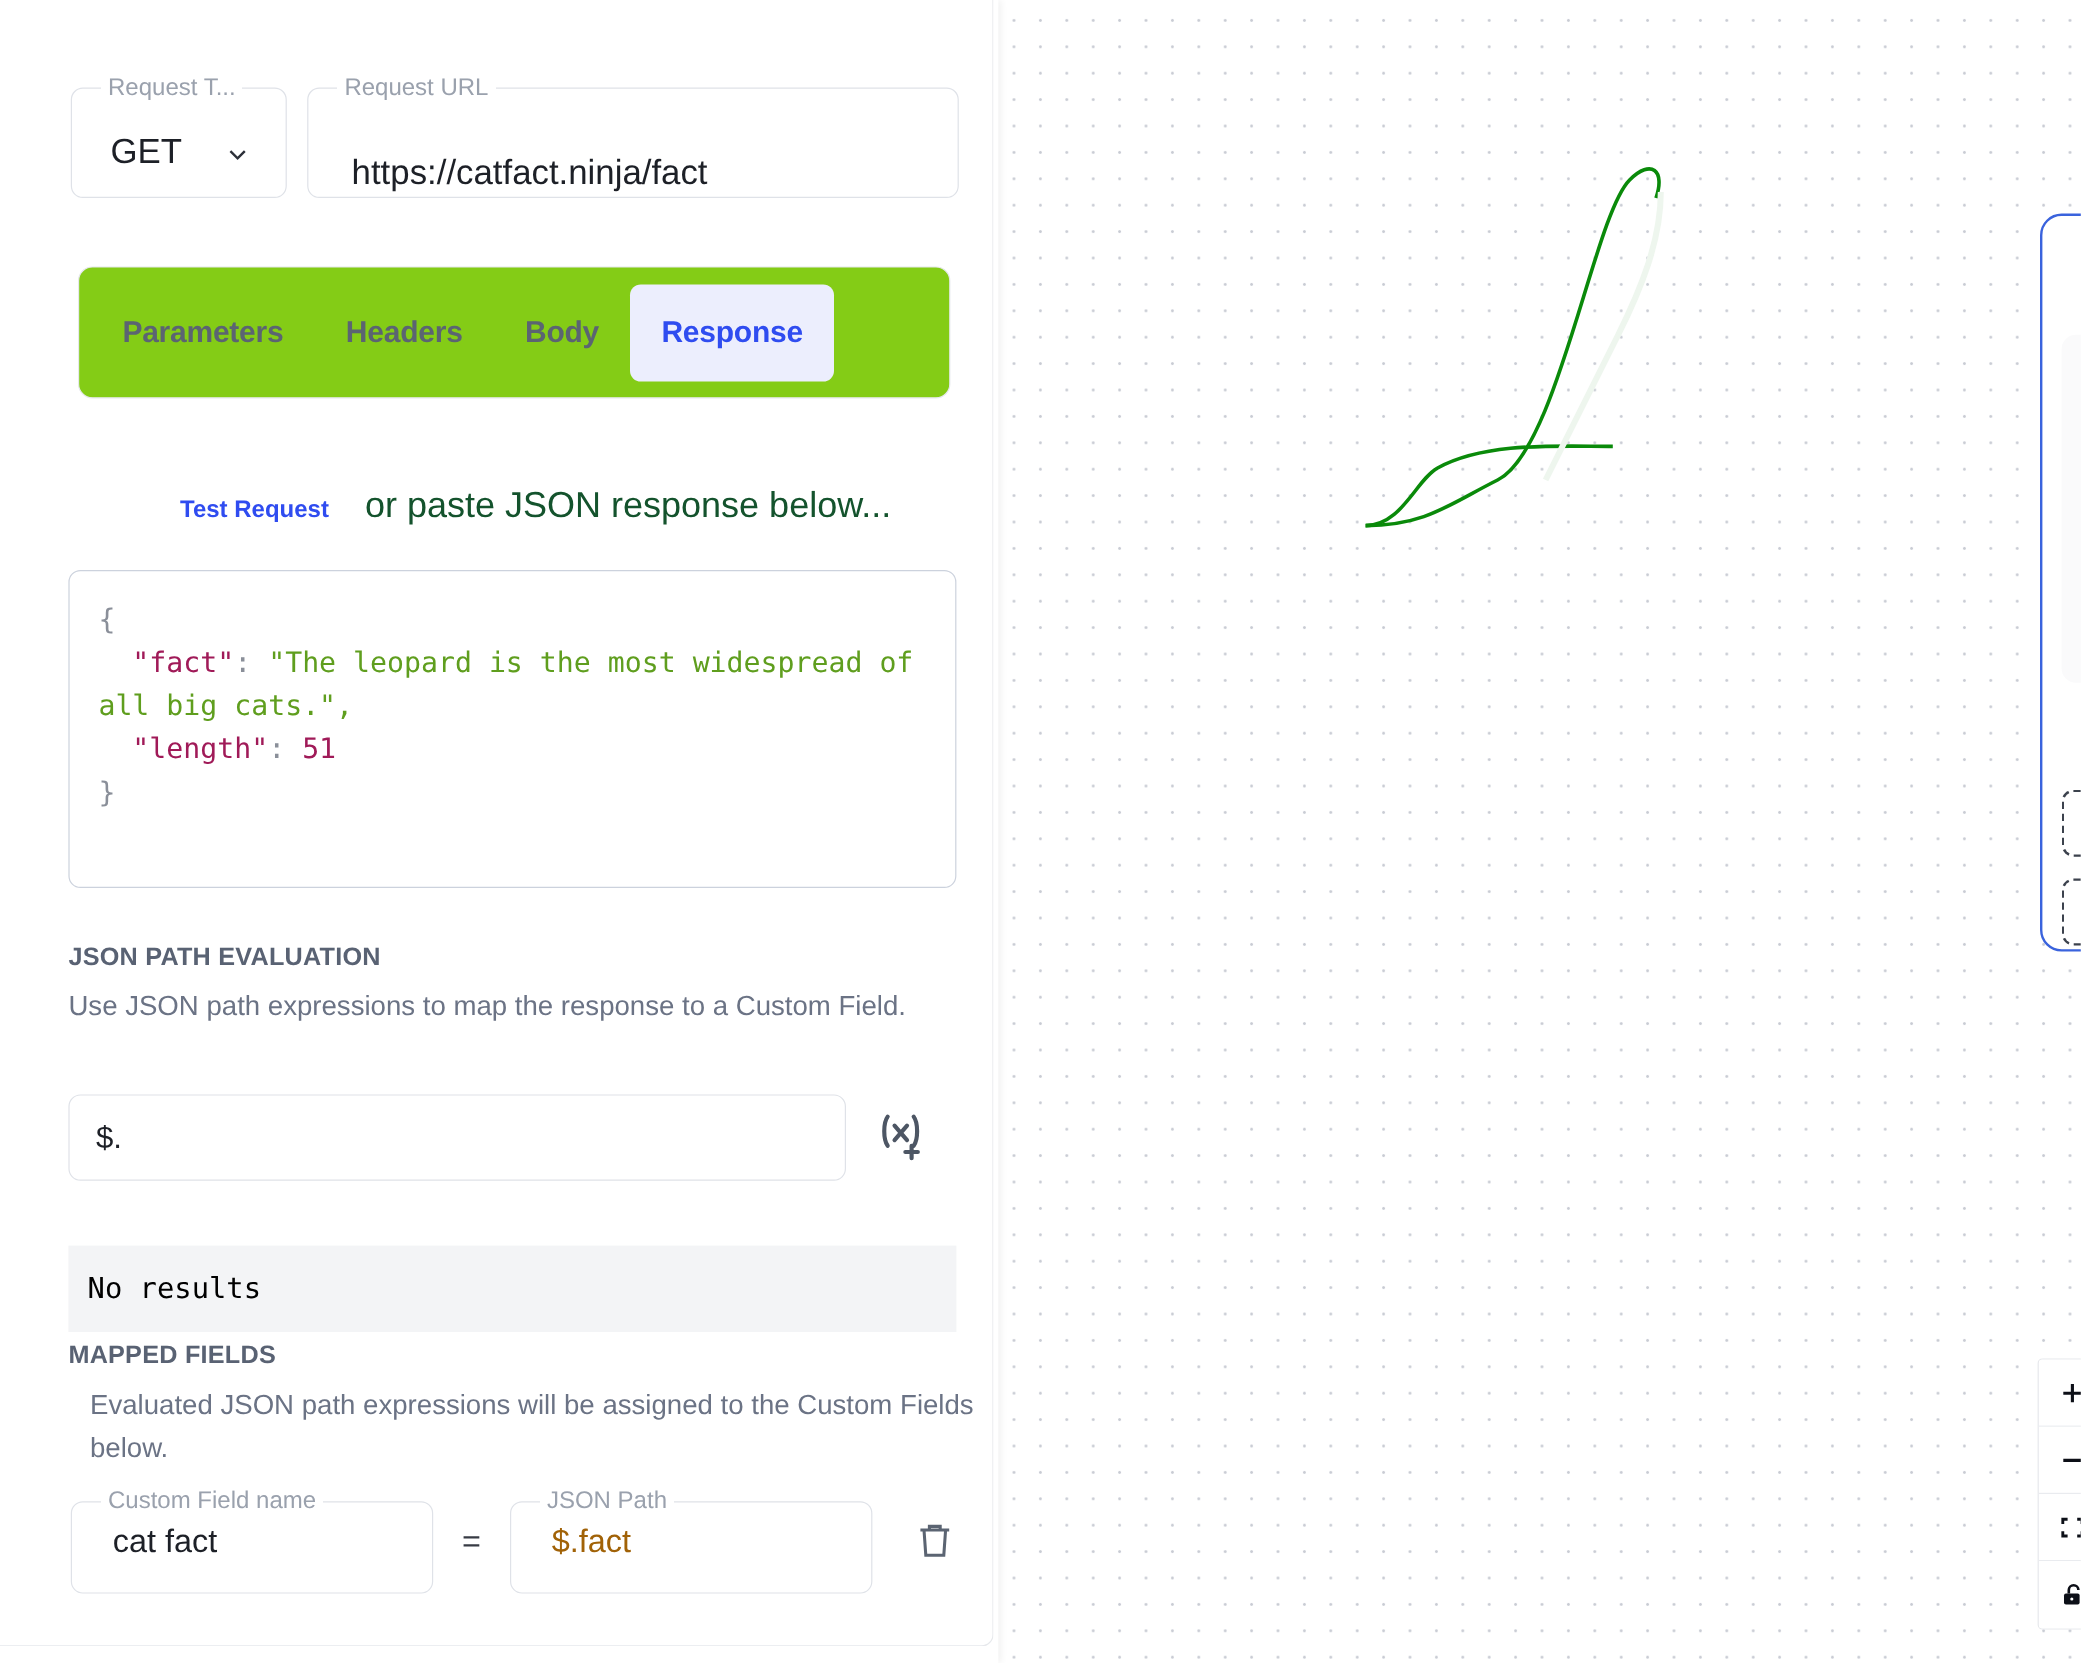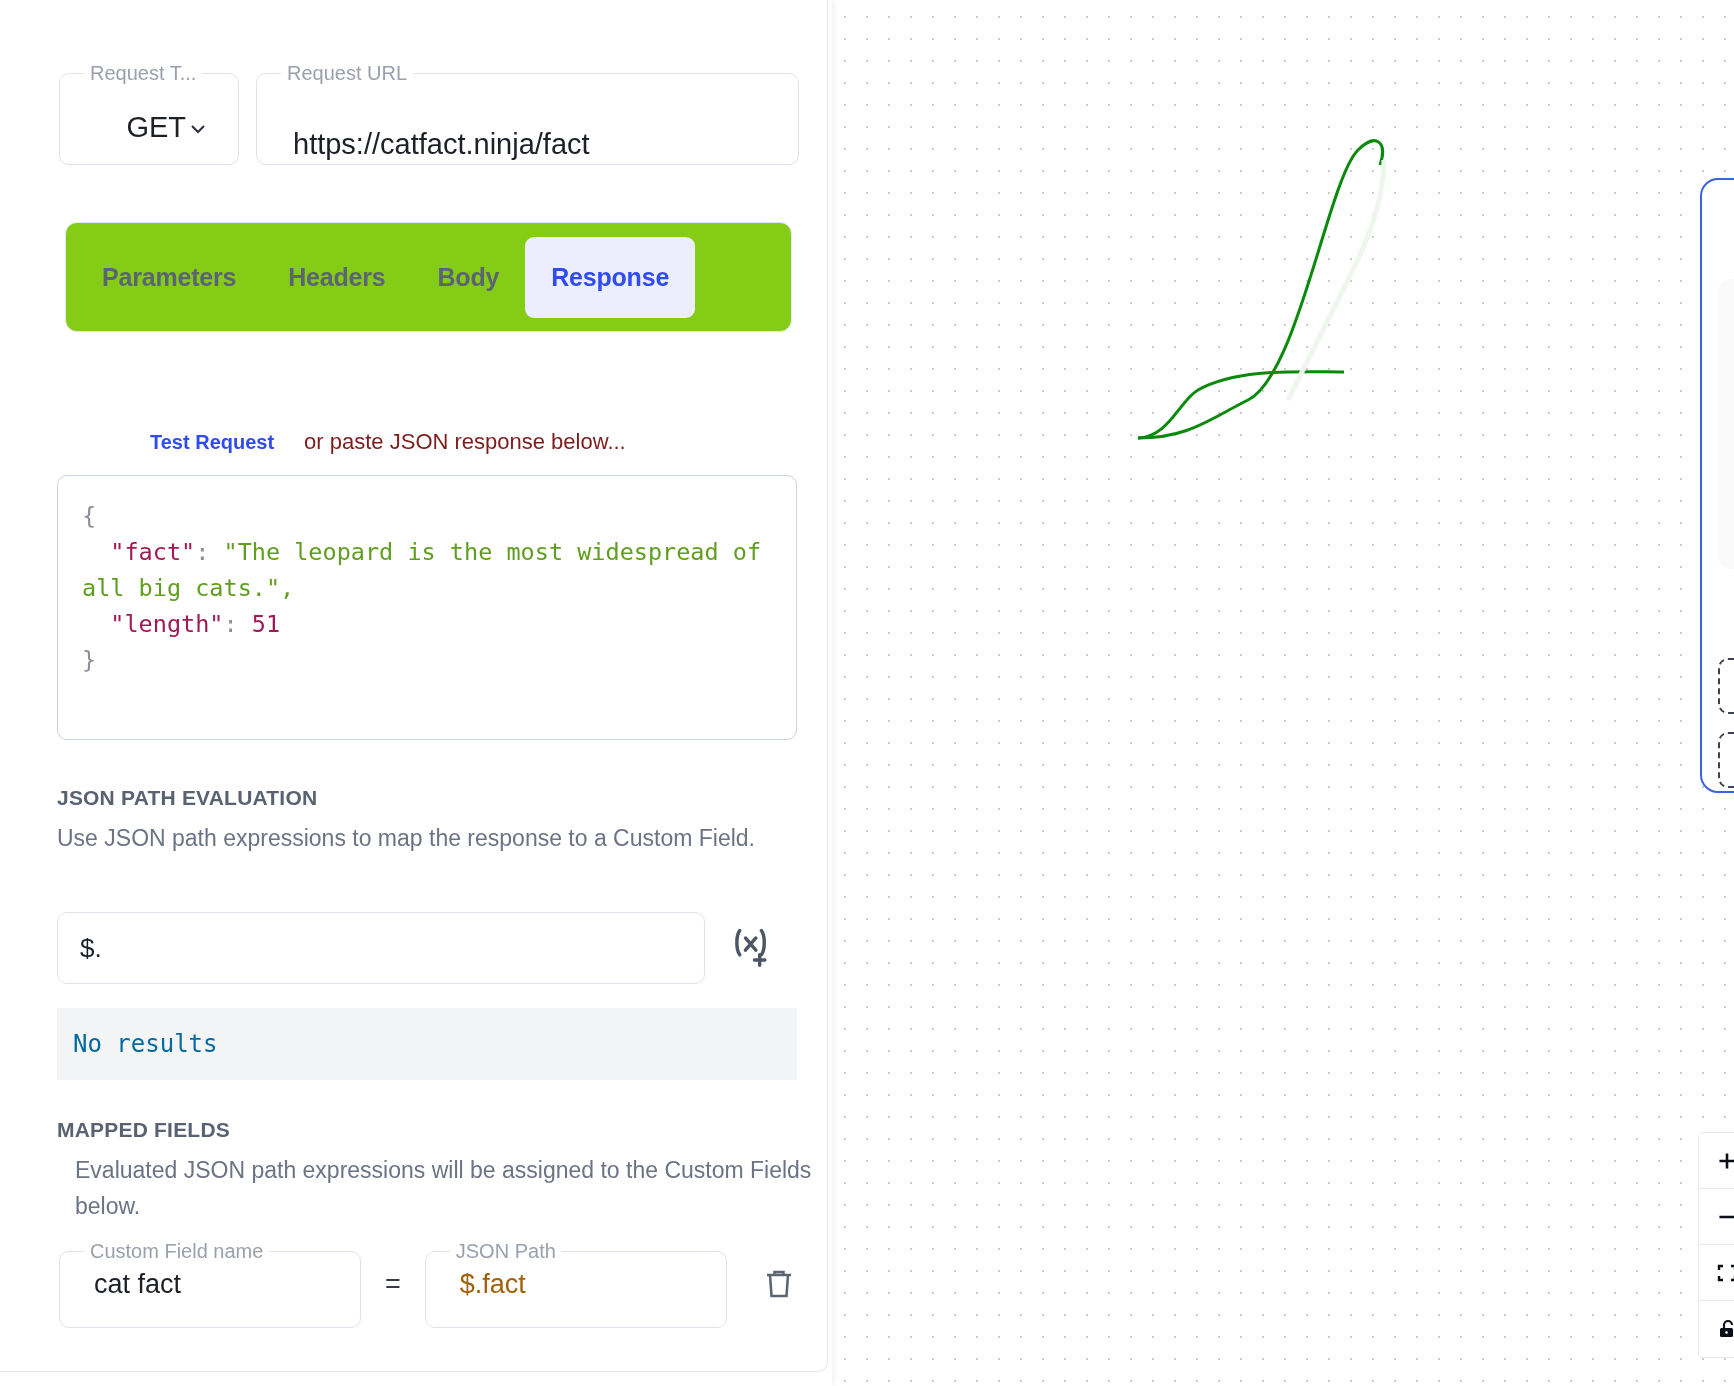--- a/index.html
+++ b/index.html
@@ -53,21 +53,21 @@
     margin-left: 12px;
   }
   .fieldset .fval {
     font-size: 29px;
     color: #1d2027;
     font-family: "Liberation Sans", sans-serif;
     white-space: nowrap;
   }
 
   #methodFs { left: 57px; top: 62px; width: 180px; height: 103px; }
-  #methodRow { display:flex; align-items:center; justify-content:flex-end; padding: 4px 18px 0 20px; height: 70px; }
+  #methodRow { display:flex; align-items:center; justify-content:space-between; padding: 4px 18px 0 20px; height: 70px; }
   #methodCaret { width: 22px; height: 22px; }
 
   #urlFs { left: 254px; top: 62px; width: 543px; height: 103px; }
   #urlRow { padding: 6px 0 0 24px; height: 70px; display:flex; align-items:flex-end; }
 
   
   #tabs {
     position: absolute; left: 65px; top: 222px;
     width: 727px; height: 110px;
     border: 1px solid #e6e8ec; border-radius: 12px;
@@ -79,21 +79,21 @@
     font-size: 25px; font-weight: bold; color: #5b6472;
     padding: 26px 26px; border-radius: 9px;
     white-space: nowrap;
     letter-spacing: -0.2px;
   }
   .tab.active { background: #eceefd; color: #2f4cf0; }
 
   
   #testRow { position: absolute; left: 150px; top: 405px; display:flex; align-items:baseline; gap: 30px; }
   #testRequest { font-size: 20px; font-weight: bold; color: #2f4cf0; }
-  #pasteHint { font-size: 22px; color: #7f1d1d; margin-top: 24px; }
+  #pasteHint { font-size: 30px; color: #14532d; }
 
   #codeBox {
     position: absolute; left: 57px; top: 475px;
     width: 740px; height: 265px;
     border: 1px solid #ccd2dd; border-radius: 10px;
     background: #fff;
     padding: 22px 24px;
     font-family: "DejaVu Sans Mono", monospace;
     font-size: 23.5px;
     line-height: 36px;
@@ -128,28 +128,28 @@
     font-size: 26px; color: #1d2027;
     font-family: "Liberation Sans", sans-serif;
   }
   #varBtn {
     position: absolute; left: 722px; top: 918px;
     width: 58px; height: 58px;
     display: flex; align-items:center; justify-content:center;
   }
 
   #noResults {
-    position: absolute; left: 57px; top: 1008px;
+    position: absolute; left: 57px; top: 1038px;
     width: 740px; height: 72px;
     background: #f3f4f6;
     display:flex; align-items:center;
     padding-left: 16px;
     font-family: "DejaVu Sans Mono", monospace;
     font-size: 24px;
-    color: #0369a1;
+    color: #000000;
   }
 
   #mfTitle { left: 57px; top: 1118px; }
   #mfDesc { left: 75px; top: 1152px; width: 740px; }
 
   #mapRow { position: absolute; left: 57px; top: 1240px; display:flex; align-items:center; }
   #cfFs { position: relative; width: 302px; height: 88px; }
   #cfFs .fval { font-size: 27px; }
   #eqSign { font-size: 27px; color: #373b44; margin: 0 22px; }
   #jpFs { position: relative; width: 302px; height: 88px; }

